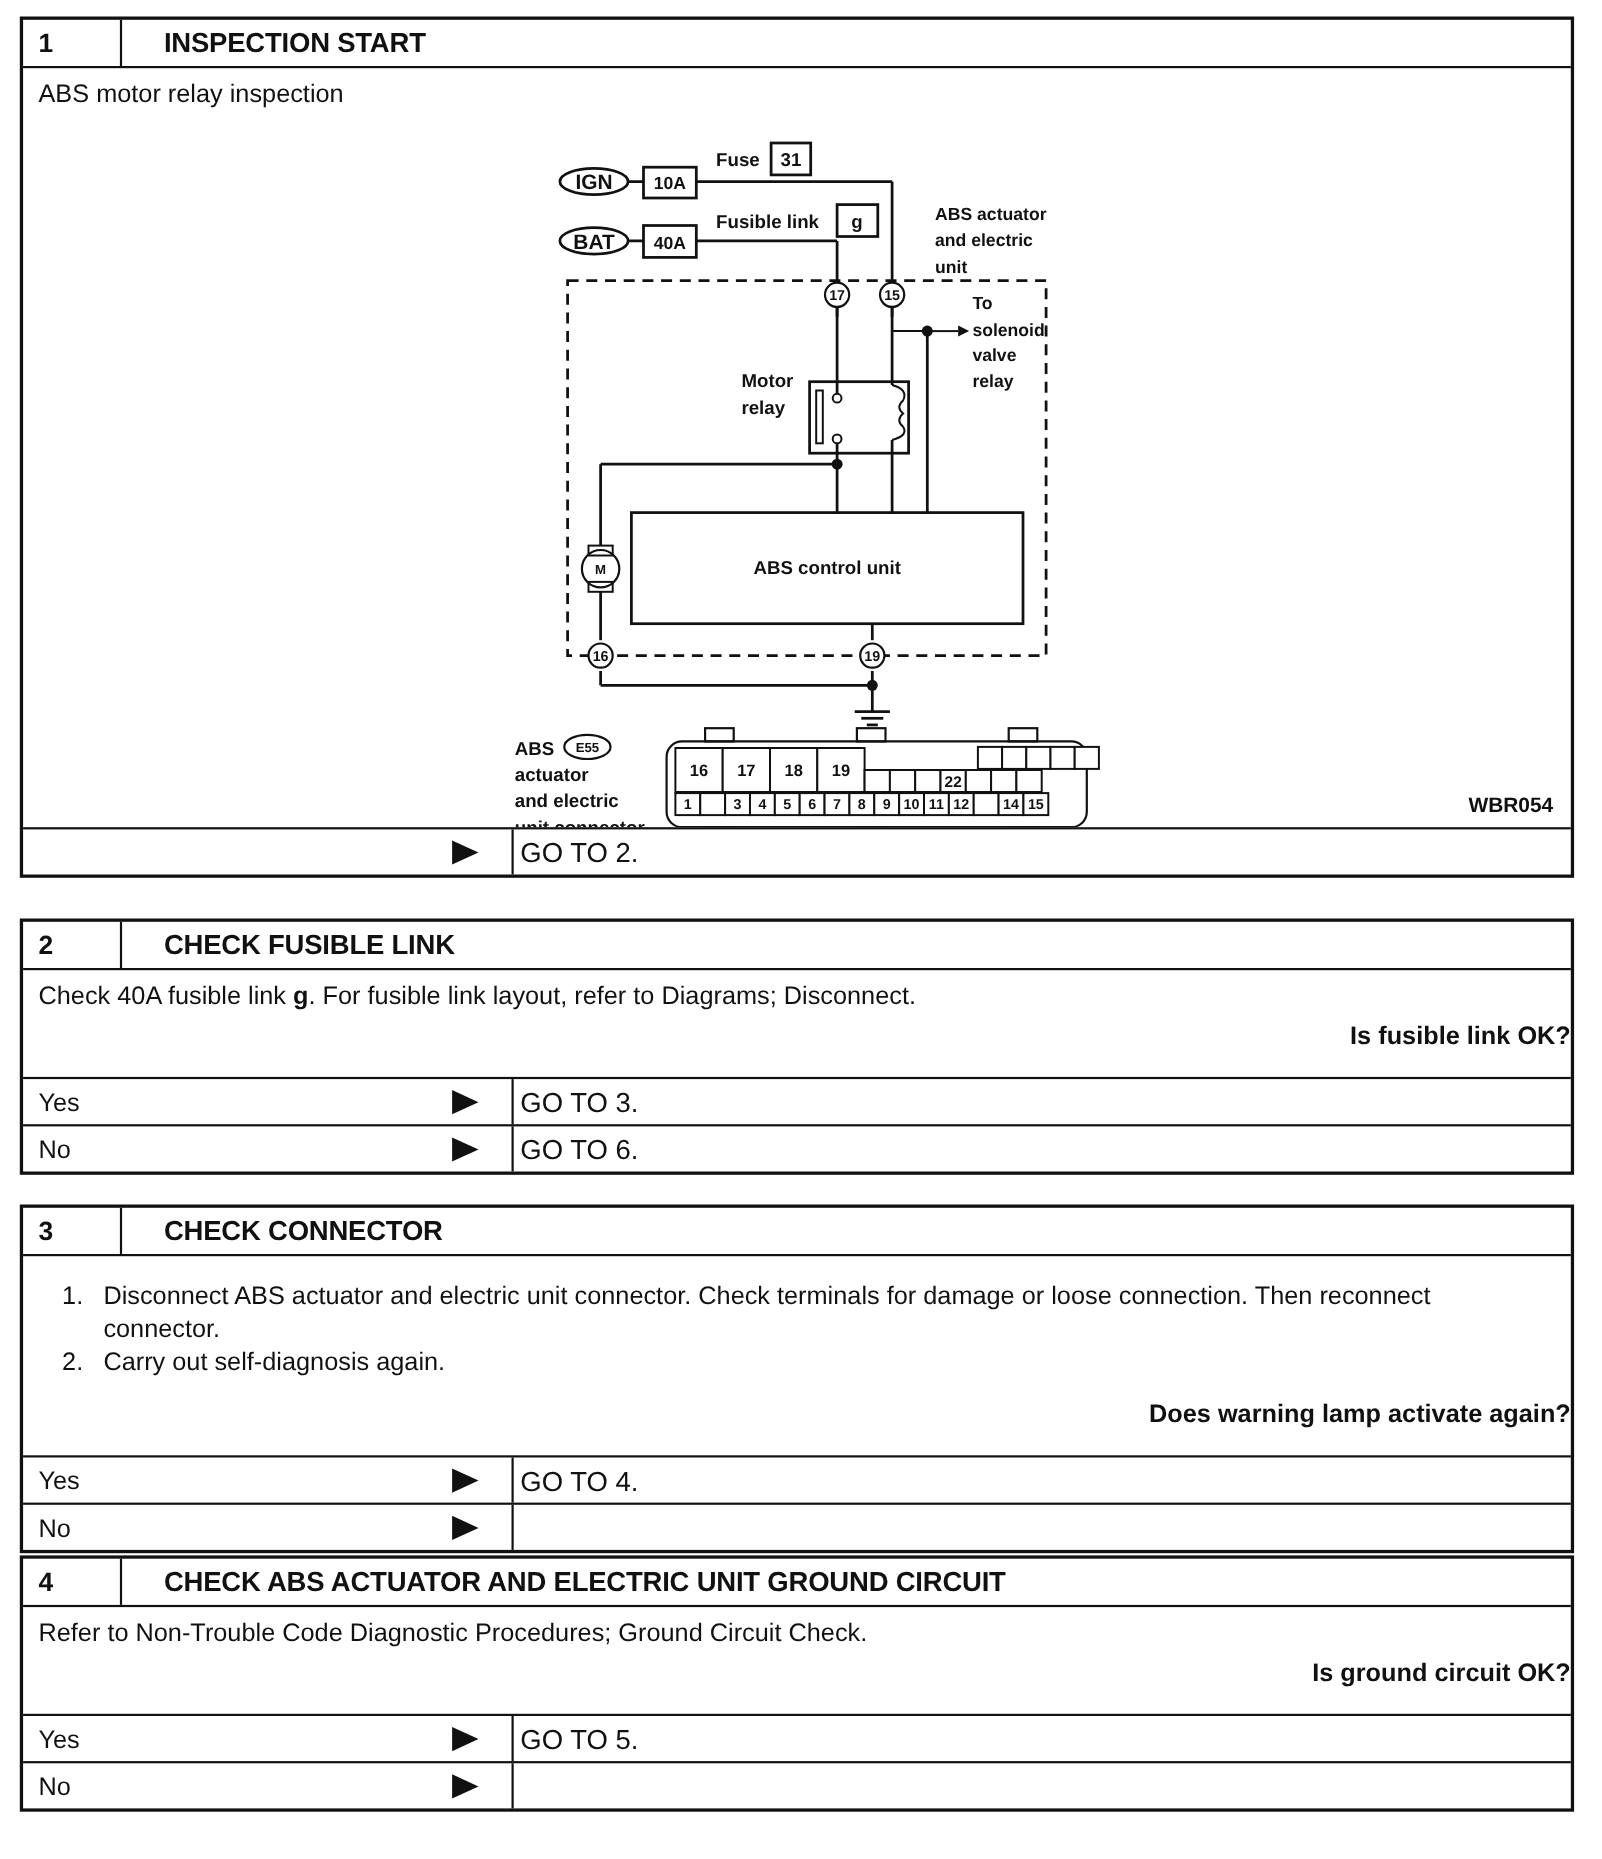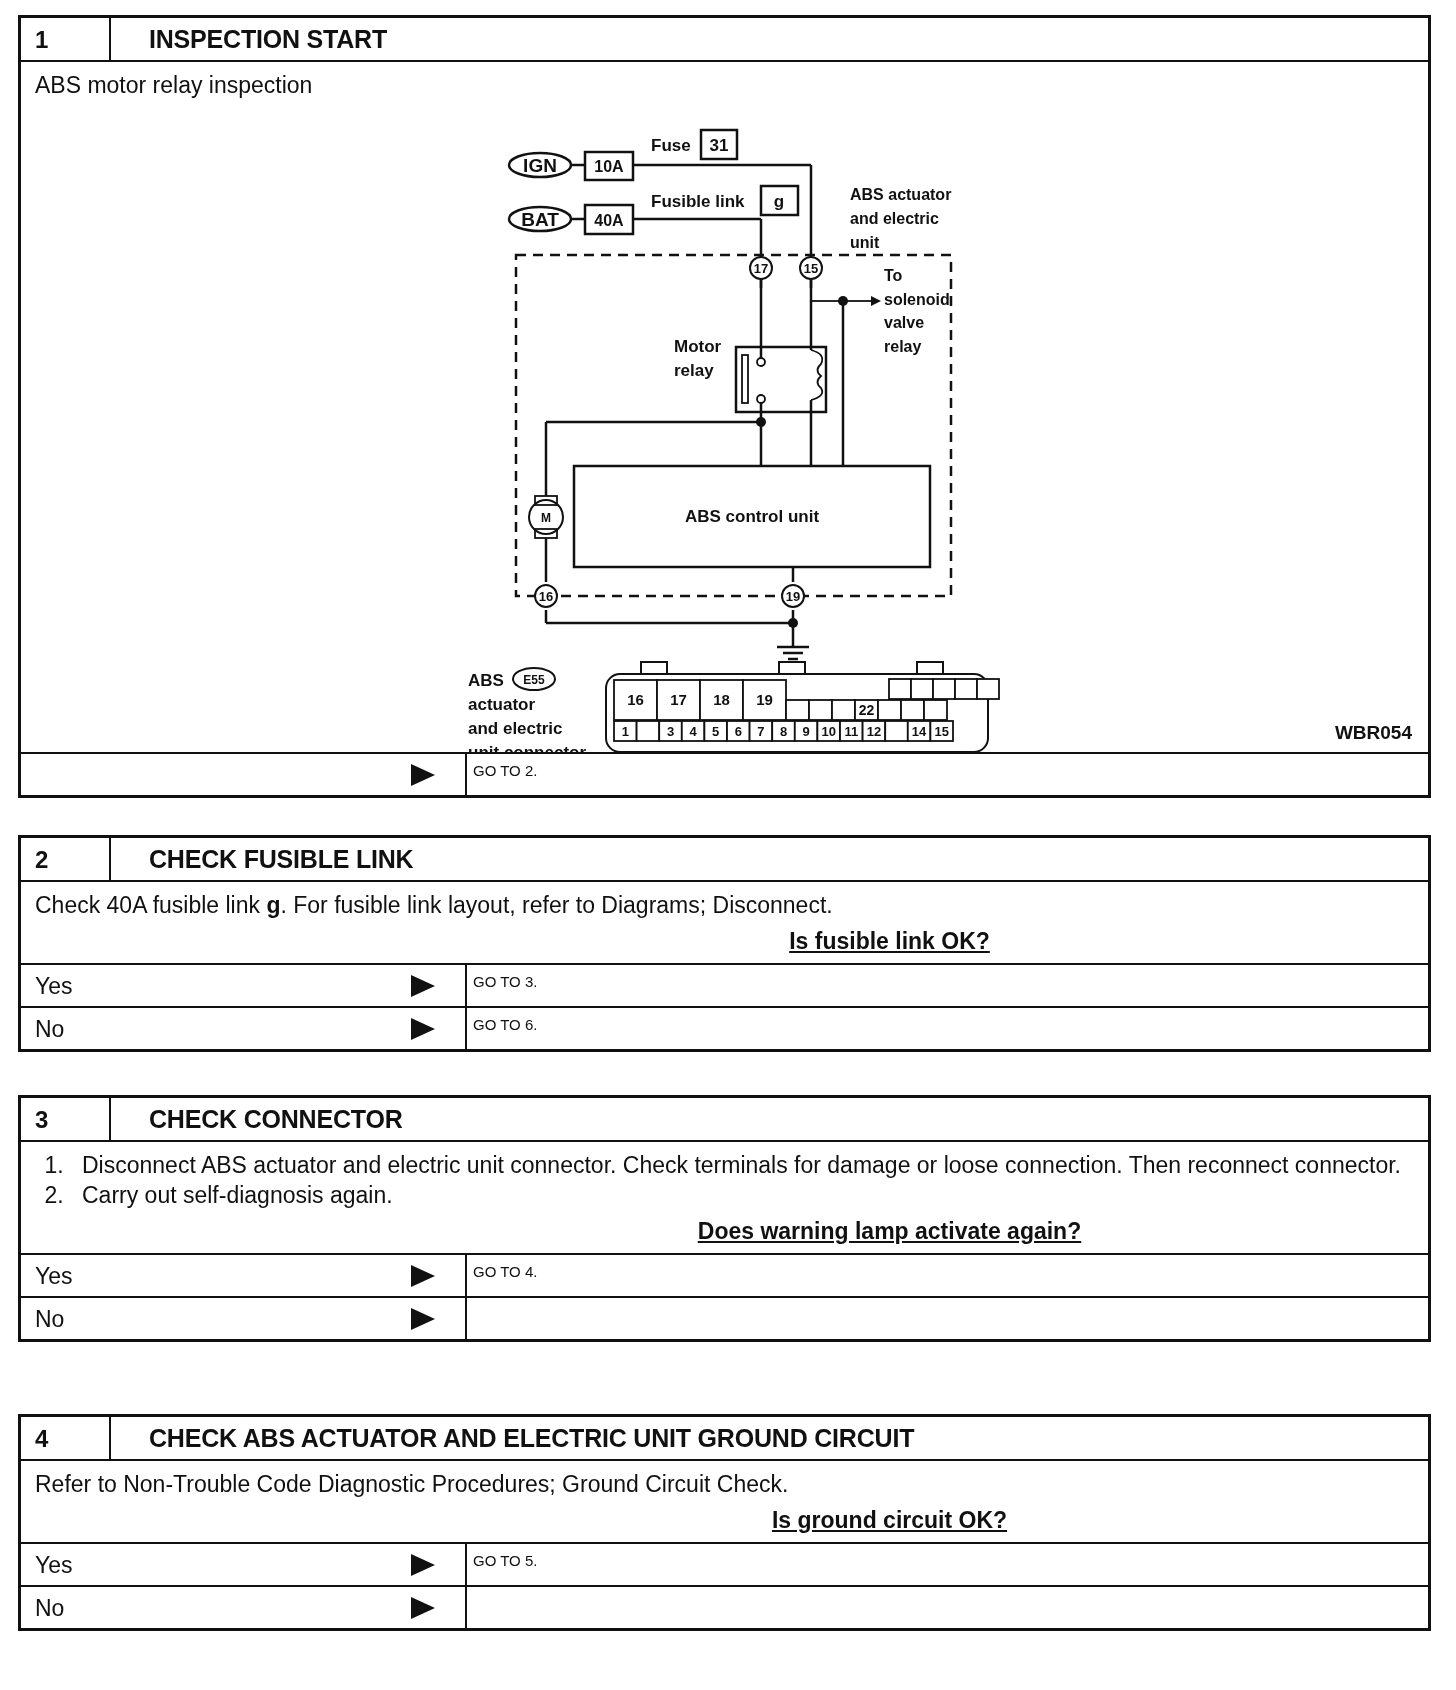--- a/index.html
+++ b/index.html
@@ -2,27 +2,27 @@
 <html><head>
 <meta charset="utf-8">
 <style>
   html, body { margin:0; padding:0; background:#ffffff; }
   body { width:1456px; height:1690px; position:relative; font-family:"Liberation Sans", sans-serif; color:#111; overflow:hidden; }
   .tbl { position:absolute; left:18px; width:1413px; border:3px solid #111; box-sizing:border-box; background:#fff; }
   .hdr { display:flex; height:44px; border-bottom:2px solid #111; box-sizing:border-box; }
   .hdr .num { width:90px; border-right:2px solid #111; box-sizing:border-box; font-weight:bold; font-size:24px; padding:8px 0 0 14px; }
   .hdr .title { flex:1; font-weight:bold; font-size:25px; padding:7px 0 0 6px; letter-spacing:-0.2px;margin-left:32px; }
   .body-text { font-size:23px; padding:8px 14px 0 14px; line-height:30px; }
-  .question { font-weight:bold; font-size:23px; text-align:center; padding:8px 0 8px 0; padding-left:330px;text-decoration:underline; }
+  .question { font-weight:bold; font-size:23px; text-align:right; padding:8px 0 24px 0; padding-left:330px; }
   .row { display:flex; height:43px; border-top:2px solid #111; box-sizing:border-box; }
   .row .lbl { width:446px; border-right:2px solid #111; box-sizing:border-box; position:relative; font-size:23px; padding:8px 0 0 14px; }
   .row .lbl .arr { position:absolute; right:30px; top:10px; width:0; height:0; border-top:11px solid transparent; border-bottom:11px solid transparent; border-left:24px solid #111; }
-  .row .res { flex:1; font-size:15px; padding:8px 0 0 6px; }
+  .row .res { flex:1; font-size:25px; padding:8px 0 0 6px; }
   .row .res.bold { font-weight:bold; }
-  ol.steps { margin:0; padding:0 0 0 35px; }
+  ol.steps { margin:12px; padding:0 0 0 35px; }
   ol.steps li { font-size:23px; line-height:30px; padding-left:12px; }
   .diagram-area { position:relative; height:650px; }
   .diagram-area svg { position:absolute; left:0; top:0; }
   .fig-code { position:absolute; right:16px; bottom:8px; font-weight:bold; font-size:19px; }
   .dtext { font-family:"Liberation Sans", sans-serif; font-weight:bold; fill:#111; }
 </style>
 </head>
 <body>
 
 <div class="tbl" style="top:15px;">

